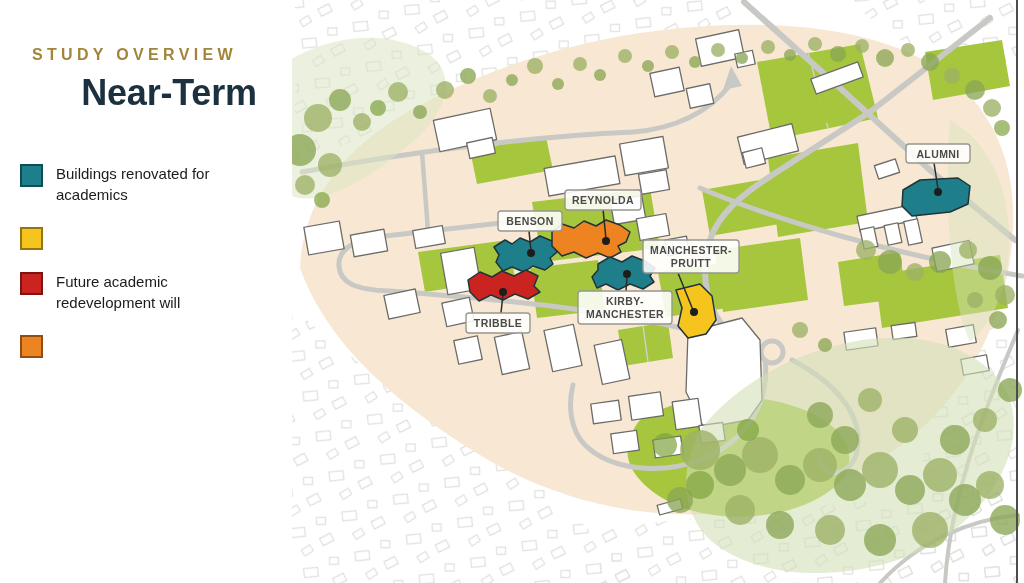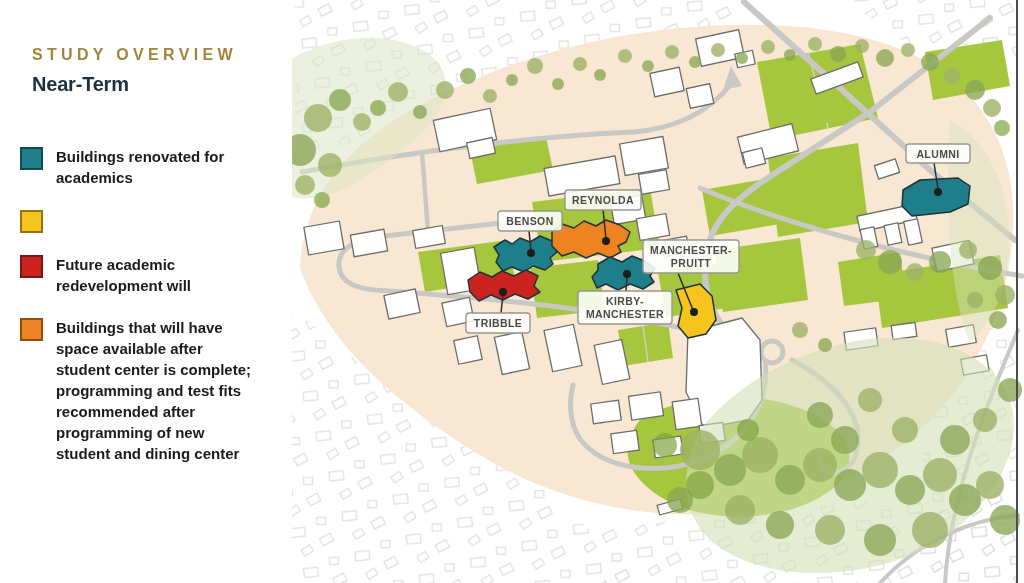--- a/index.html
+++ b/index.html
@@ -2,24 +2,24 @@
 <html><head>
 <meta charset="utf-8">
 <style>
   html,body{margin:0;padding:0;background:#fff;}
   #stage{position:relative;width:1024px;height:583px;background:#ffffff;overflow:hidden;
          font-family:"Liberation Sans", sans-serif;}
   
   .panel{position:absolute;left:0;top:0;width:292px;height:482px;padding:46px 0 0 30px;
          box-sizing:border-box;background:#ffffff;z-index:5;}
   .eyebrow{font-size:16px;font-weight:700;letter-spacing:0.27em;color:#A28539;margin:0 0 10px 2px;}
-  .title{font-size:20px;font-weight:700;color:#1C3140;line-height:1.08;letter-spacing:-0.2px;
-         margin:0 0 50px 2px;}
+  .title{font-size:36px;font-weight:700;color:#1C3140;line-height:1.08;letter-spacing:-0.2px;
+         margin:0 0 50px 16px;text-align:center;}
   .legend{display:flex;flex-direction:column;}
-  .legend-item{display:flex;align-items:flex-start;margin-bottom:21px;font-weight:bold;}
+  .legend-item{display:flex;align-items:flex-start;margin-bottom:21px;}
   .swatch{flex:0 0 auto;width:19px;height:19px;border:2px solid rgba(0,0,0,0.40);
           margin:1px 13px 0 -10px;box-sizing:content-box;}
   .legend-text{width:202px;font-size:15px;line-height:21px;color:#1b1b1b;}
   
   svg.map{position:absolute;left:0;top:0;}
   .bld{fill:#ffffff;stroke:#6b6b68;stroke-width:1.3;stroke-linejoin:round;}
   .road{fill:none;stroke:#c8c8c5;stroke-linecap:round;stroke-linejoin:round;}
   .lawn{fill:#a6c63e;}
   .lbl-box{fill:rgba(255,255,255,0.88);stroke:#97978f;stroke-width:1.4;}
   .lbl-txt{font-family:"Liberation Sans",sans-serif;font-size:10.5px;font-weight:700;
@@ -306,19 +306,18 @@
       </div>
       <div class="legend-item">
         <span class="swatch" style="background-color: rgb(245, 196, 29);"></span>
       </div>
       <div class="legend-item">
         <span class="swatch" style="background-color: rgb(203, 36, 32);"></span>
         <span class="legend-text">Future academic redevelopment will</span>
       </div>
       <div class="legend-item">
         <span class="swatch" style="background-color: rgb(238, 131, 34);"></span>
-        <span class="legend-text">Buildings that will have space available after student center is complete; programming and test fits recommended after programming of new student and dining center</span>
       </div>
     </div>
   </div>
 
   <div class="page-edge"></div>
 </div>
 
 </body></html>

